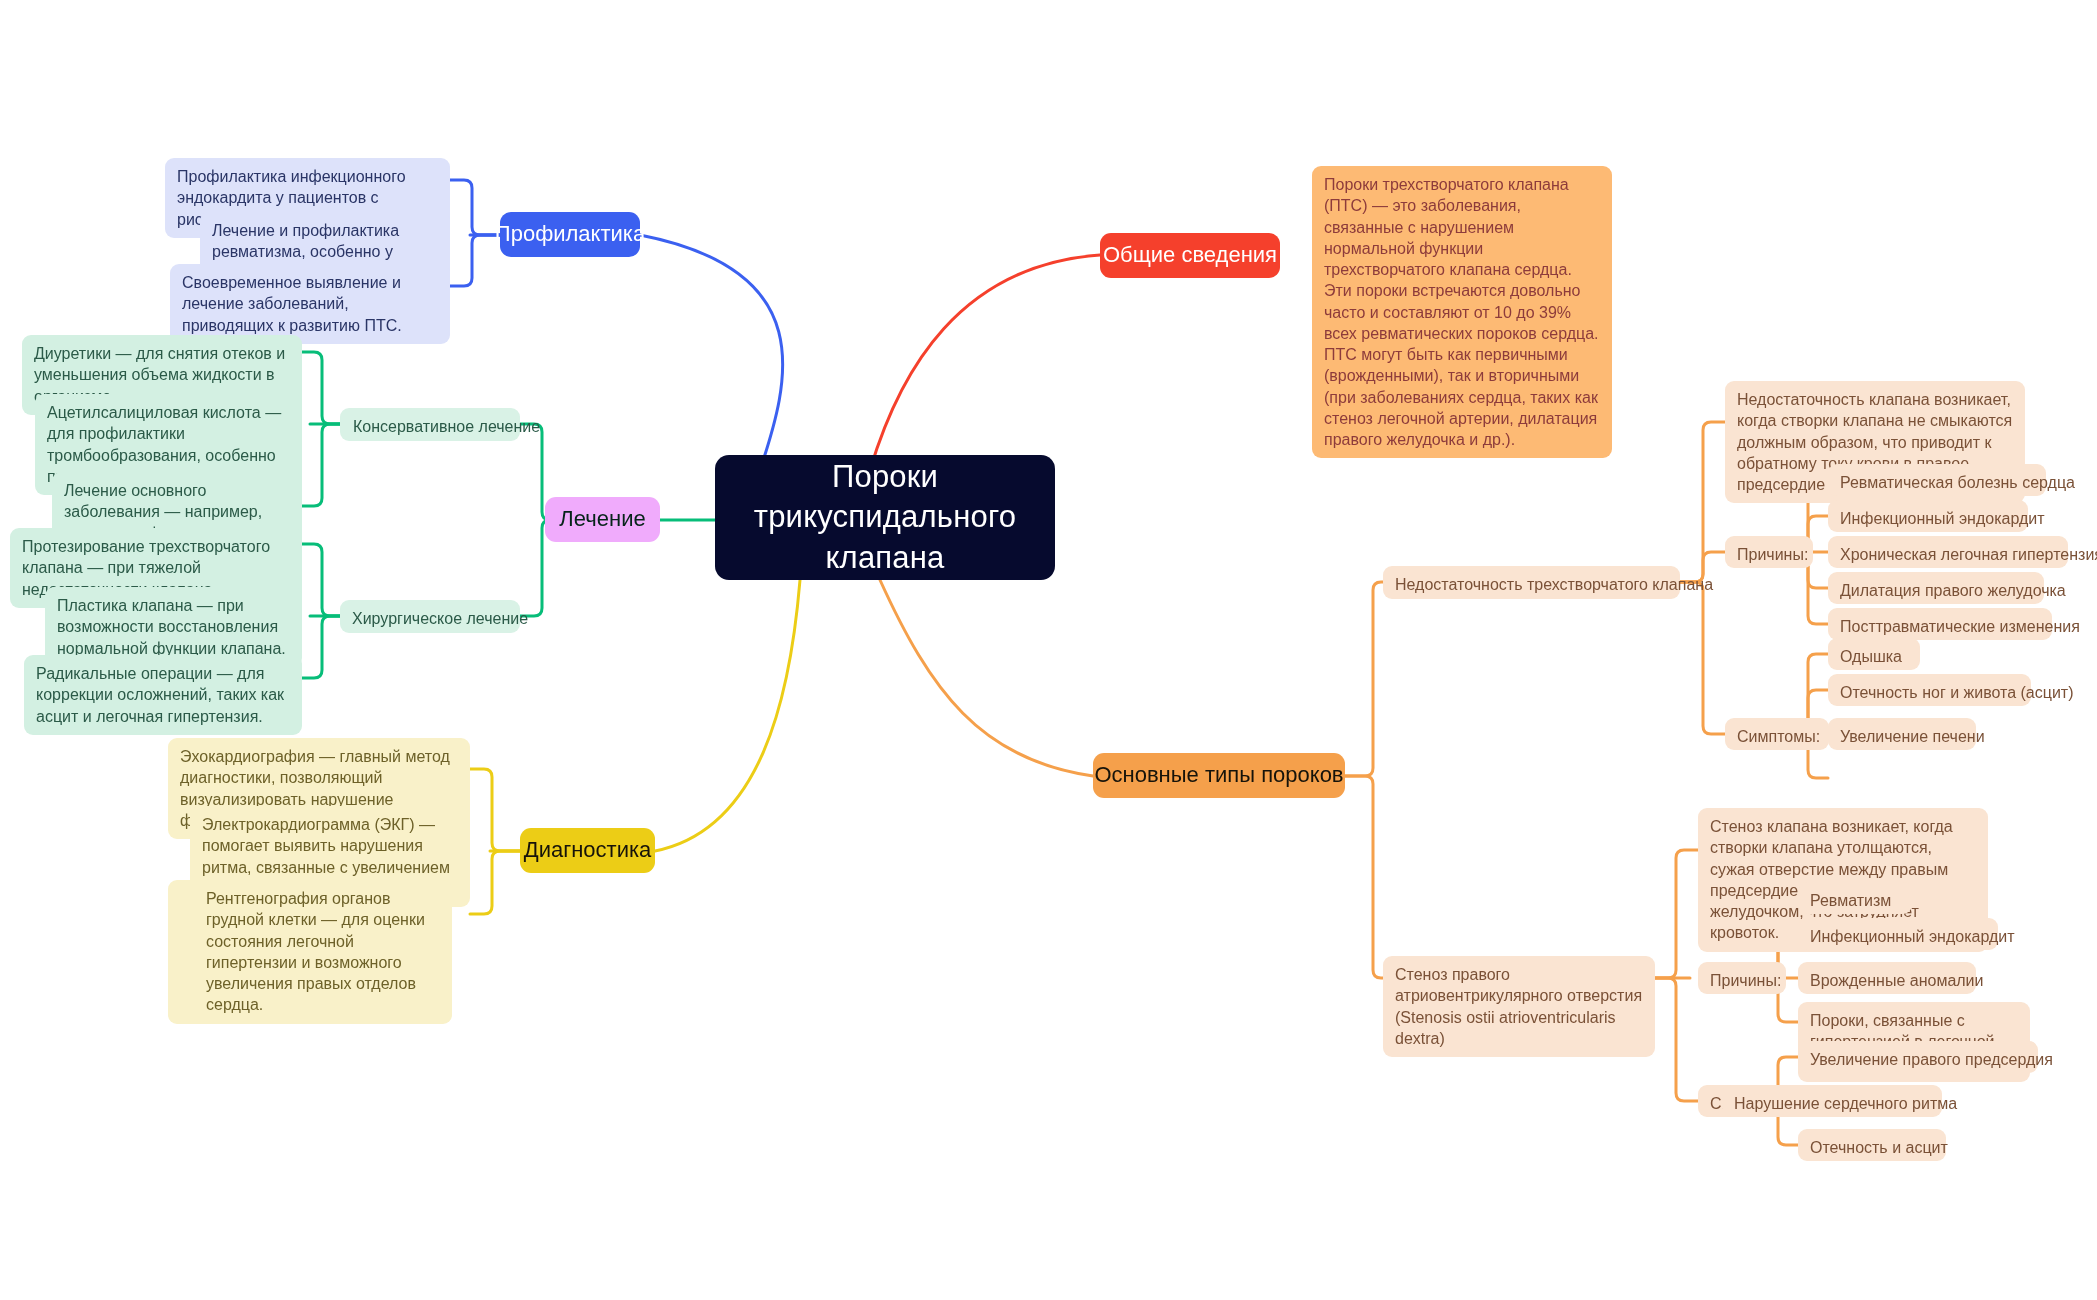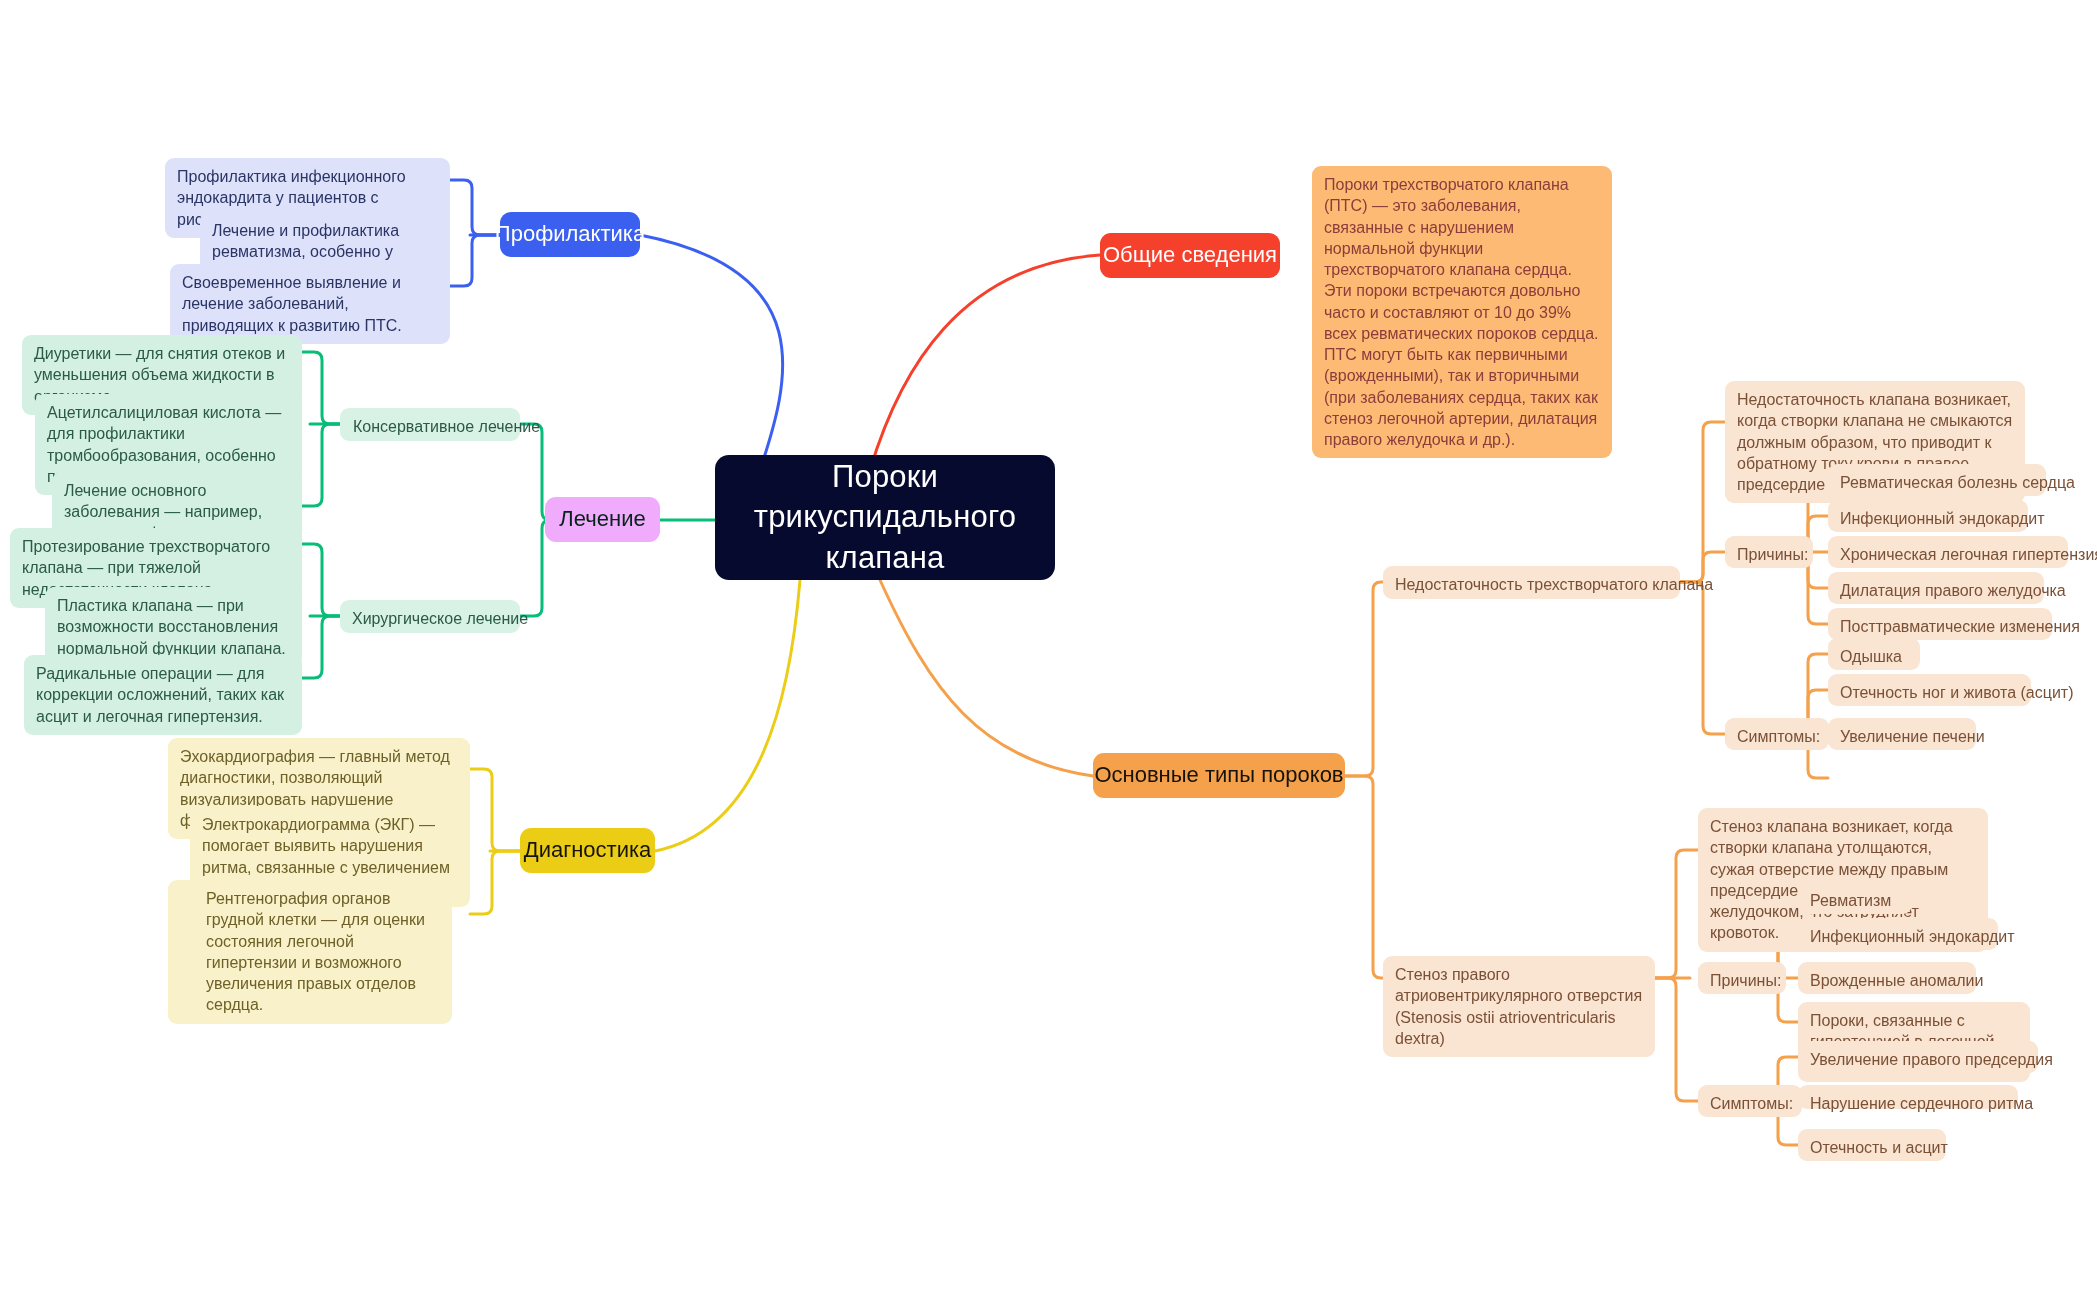--- a/index.html
+++ b/index.html
@@ -169,16 +169,16 @@
   <div class="node box orange-box" style="left:1698px;top:808px;width:290px;">Стеноз клапана возникает, когда створки клапана утолщаются, сужая отверстие между правым предсердием и правым желудочком, что затрудняет кровоток.</div>
 
   <div class="node box orange-box one" style="left:1698px;top:962px;width:88px;height:32px;">Причины:</div>
   <div class="node box orange-box one" style="left:1798px;top:882px;width:114px;height:32px;">Ревматизм</div>
   <div class="node box orange-box one" style="left:1798px;top:918px;width:200px;height:32px;">Инфекционный эндокардит</div>
   <div class="node box orange-box one" style="left:1798px;top:962px;width:178px;height:32px;">Врожденные аномалии</div>
   <div class="node box orange-box" style="left:1798px;top:1002px;width:232px;">Пороки, связанные с гипертензией в легочной артерии</div>
 
   <div class="node box orange-box one" style="left:1698px;top:1085px;width:104px;height:32px;">Симптомы:</div>
   <div class="node box orange-box one" style="left:1798px;top:1041px;width:240px;height:32px;">Увеличение правого предсердия</div>
-  <div class="node box orange-box one" style="left:1798px;top:1085px;width:220px;height:24px;">Нарушение сердечного ритма</div>
+  <div class="node box orange-box one" style="left:1722px;top:1085px;width:220px;height:32px;">Нарушение сердечного ритма</div>
   <div class="node box orange-box one" style="left:1798px;top:1129px;width:148px;height:32px;">Отечность и асцит</div>
 
 </div>
 
 </body></html>

